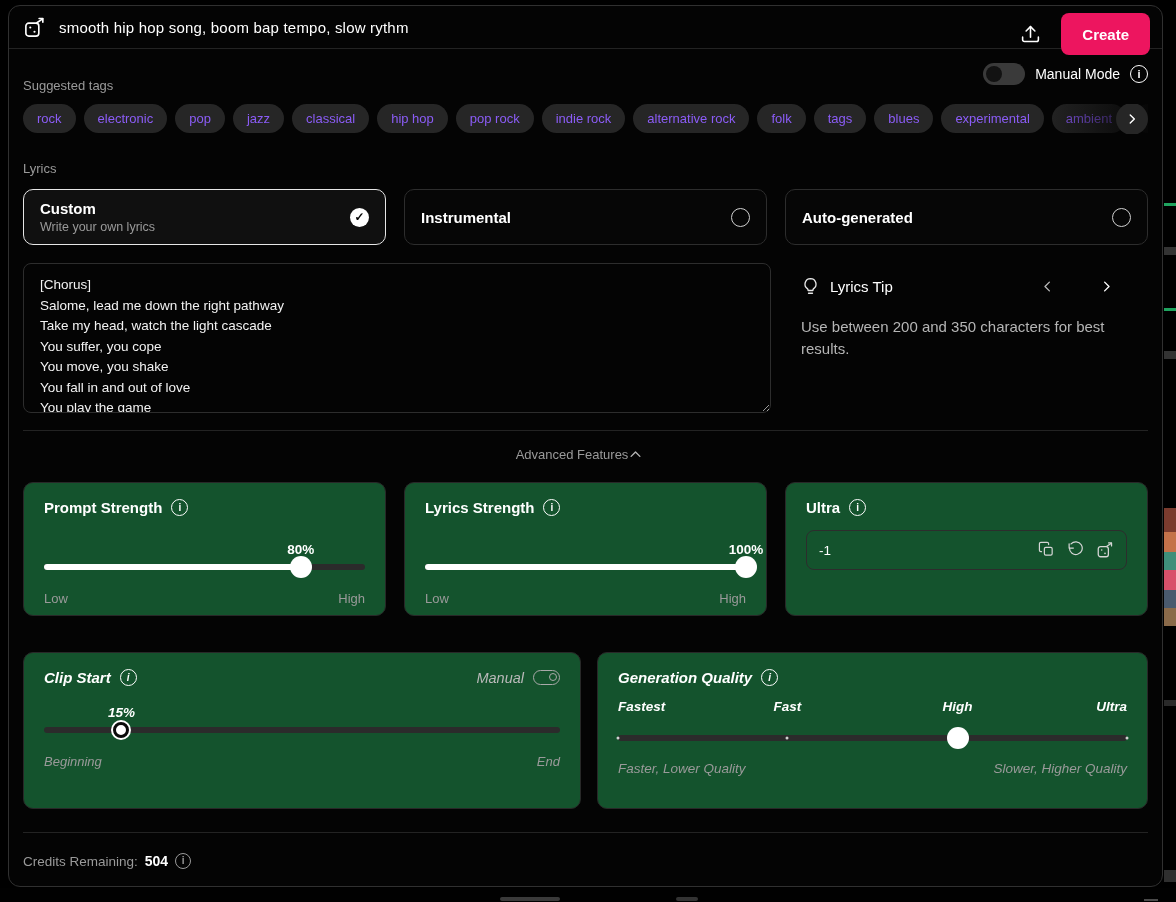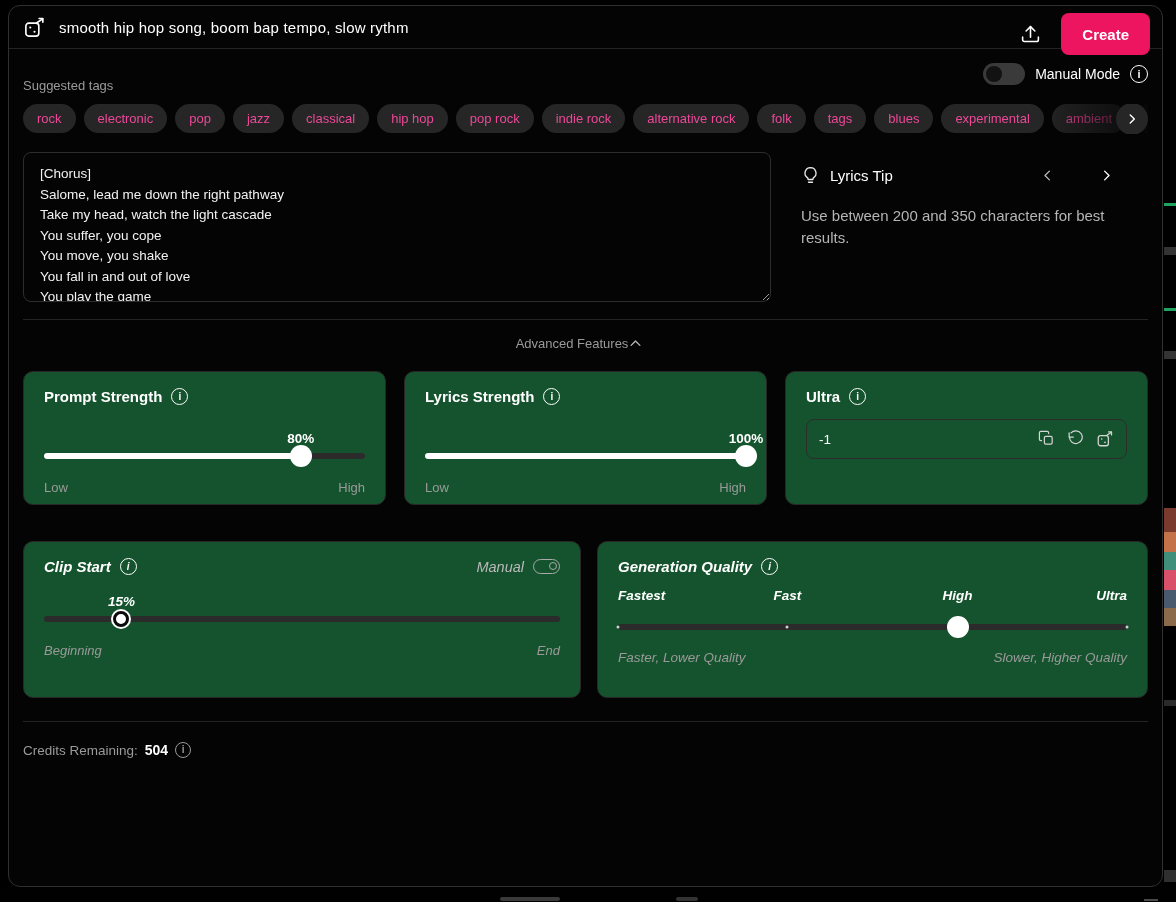--- a/index.html
+++ b/index.html
@@ -27,21 +27,21 @@
   .mode-group { display:flex; align-items:center; gap:10px; align-self:flex-start; }
   .toggle { width:42px; height:22px; border-radius:999px; background:#3a3a3a; position:relative; cursor:pointer; }
   .toggle .knob { position:absolute; left:3px; top:3px; width:16px; height:16px; border-radius:50%; background:#121212; }
   .mode-label { font-size:14px; color:#fff; }
   .info-i { display:inline-flex; align-items:center; justify-content:center; width:18px; height:18px;
     border:1.5px solid currentColor; border-radius:50%; font-size:11px; font-weight:600; line-height:1; }
   .info-sm { width:16px; height:16px; font-size:10px; border-width:1.3px; color:#cfcfcf; }
 
   .tags-wrap { position:relative; margin-top:11px; height:30px; overflow:hidden; }
   .tags-row { display:flex; gap:8px; white-space:nowrap; }
-  .tag { background:#262626; color:#ec4899; font-size:13px; padding:7px 14px; border-radius:999px; cursor:pointer; flex:0 0 auto; }
+  .tag { background:#262626; color:#8b5cf6; font-size:13px; padding:7px 14px; border-radius:999px; cursor:pointer; flex:0 0 auto; }
   .tags-fade { position:absolute; right:0; top:0; width:110px; height:100%;
     background:linear-gradient(to right, rgba(4,4,4,0), rgba(4,4,4,.92)); pointer-events:none; }
   .tags-next { position:absolute; right:0; top:-1px; width:32px; height:32px; border-radius:50%;
     background:#262626; border:none; color:#fff; display:flex; align-items:center; justify-content:center; cursor:pointer; }
 
   
   .lyrics-label { margin-top:27px; }
   .opt-grid { display:grid; grid-template-columns:1fr 1fr 1fr; gap:18px; margin-top:13px; }
   .opt-card { height:56px; border:1px solid #2d2d2d; border-radius:10px; display:flex; align-items:center;
     justify-content:space-between; padding:0 16px; cursor:pointer; background:#060606; }
@@ -209,20 +209,38 @@
       <div class="tags-fade"></div>
       <button class="tags-next">
         <span>
           <svg width="14" height="14" viewBox="0 0 24 24" fill="none" stroke="#fff" stroke-width="2.4" stroke-linecap="round" stroke-linejoin="round">
               <polyline points="9 5 16 12 9 19"></polyline>
             </svg>
         </span>
       </button>
     </div>
 
+    <div class="section-label lyrics-label">Lyrics</div>
+    <div class="opt-grid">
+      <div class="opt-card selected">
+        <span>
+          <div class="opt-title">Custom</div>
+          <div class="opt-sub">Write your own lyrics</div>
+        </span>
+        <span class="check">✓</span>
+      </div>
+      <div class="opt-card">
+        <span class="opt-title">Instrumental</span>
+        <span class="radio"></span>
+      </div>
+      <div class="opt-card">
+        <span class="opt-title">Auto-generated</span>
+        <span class="radio"></span>
+      </div>
+    </div>
 
     <div class="lyrics-row">
       <textarea class="lyrics-area" spellcheck="false" style="">[Chorus]
 Salome, lead me down the right pathway
 Take my head, watch the light cascade
 You suffer, you cope
 You move, you shake
 You fall in and out of love
 You play the game</textarea>
       <div class="tip-panel">

